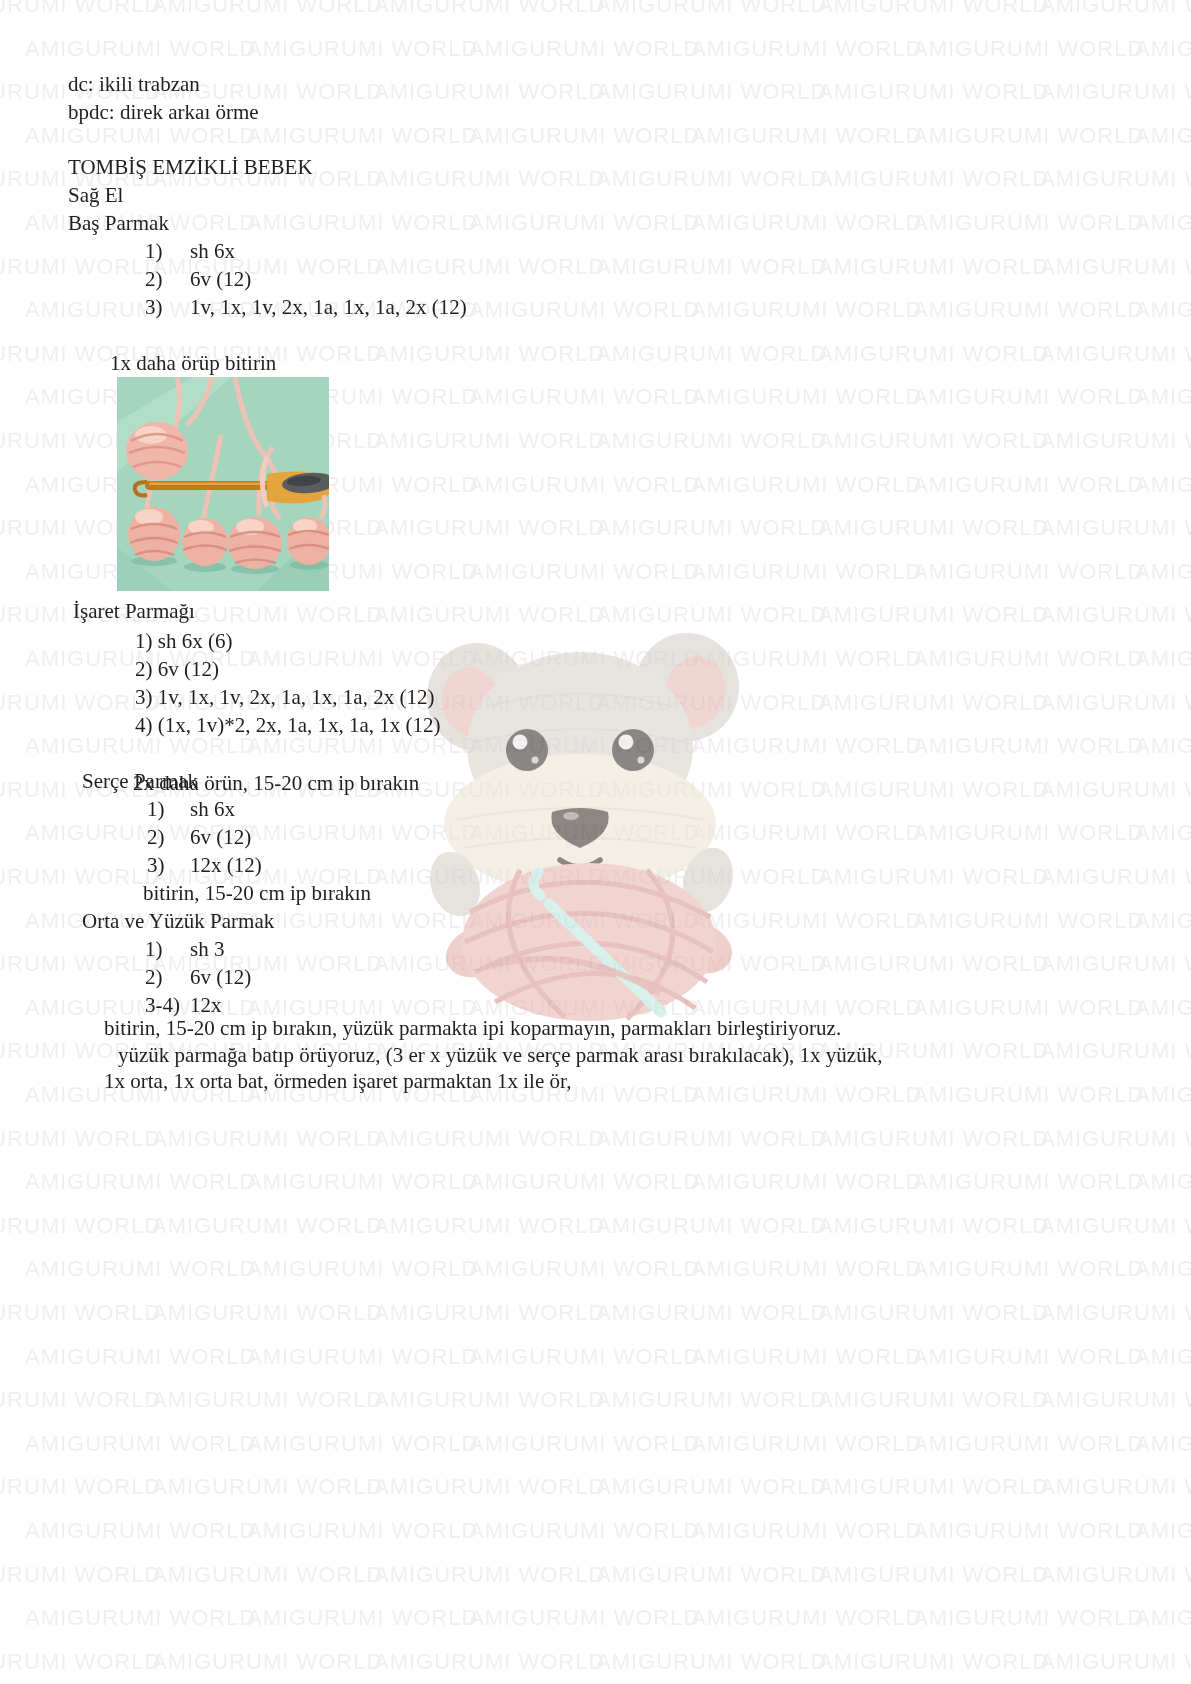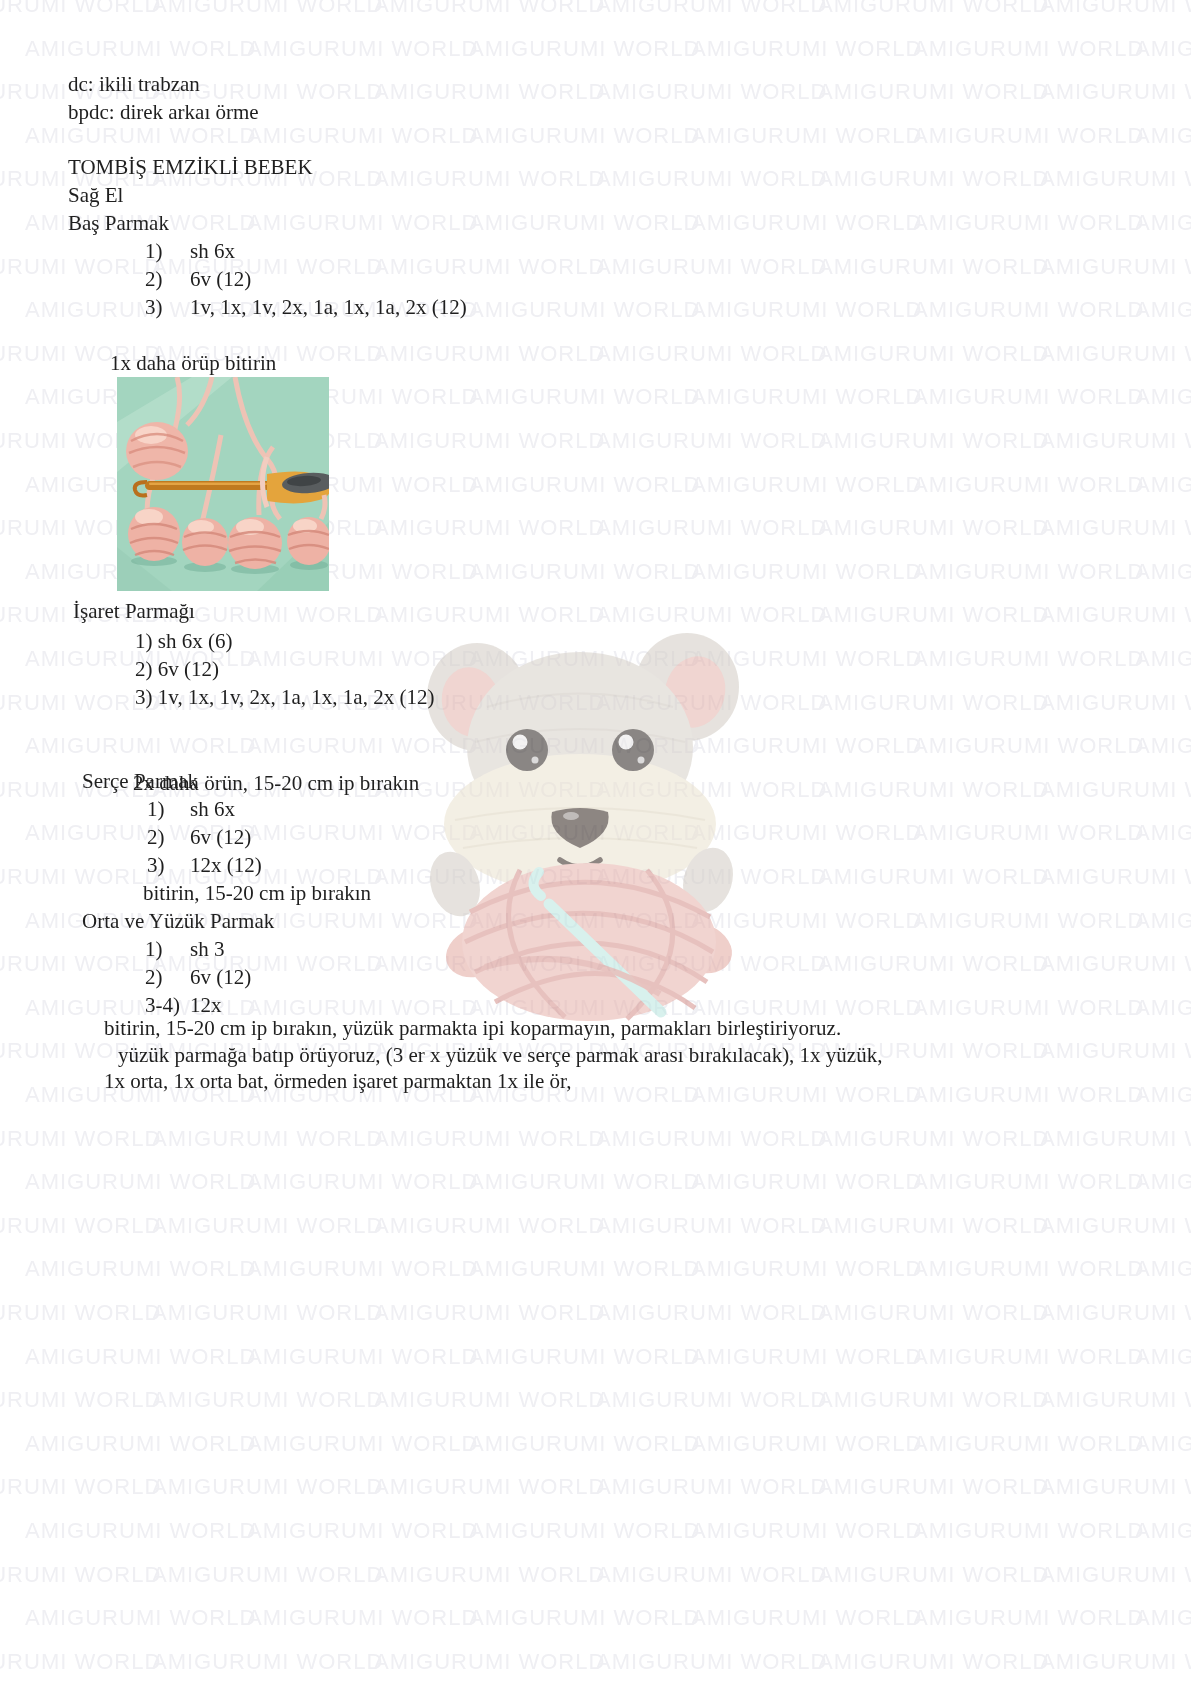--- a/index.html
+++ b/index.html
@@ -405,20 +405,21 @@
     <div><span class="num">2)</span><span>6v (12)</span></div>
     <div><span class="num">3)</span><span>1v, 1x, 1v, 2x, 1a, 1x, 1a, 2x (12)</span></div>
   </div>
   <div class="txt note-bas">1x daha örüp bitirin</div>
 
   <div class="txt head-isaret">İşaret Parmağı</div>
   <div class="txt rows-isaret">
     <div>1) sh 6x (6)</div>
     <div>2) 6v (12)</div>
     <div>3) 1v, 1x, 1v, 2x, 1a, 1x, 1a, 2x (12)</div>
+    <div>4) (1x, 1v)*2, 2x, 1a, 1x, 1a, 1x (12)</div>
   </div>
   <div class="txt note-isaret">2x daha örün, 15-20 cm ip bırakın</div>
 
   <div class="txt head-serce">Serçe Parmak</div>
   <div class="txt rows-serce">
     <div><span class="num">1)</span><span>sh 6x</span></div>
     <div><span class="num">2)</span><span>6v (12)</span></div>
     <div><span class="num">3)</span><span>12x (12)</span></div>
   </div>
   <div class="txt note-serce">bitirin, 15-20 cm ip bırakın</div>

